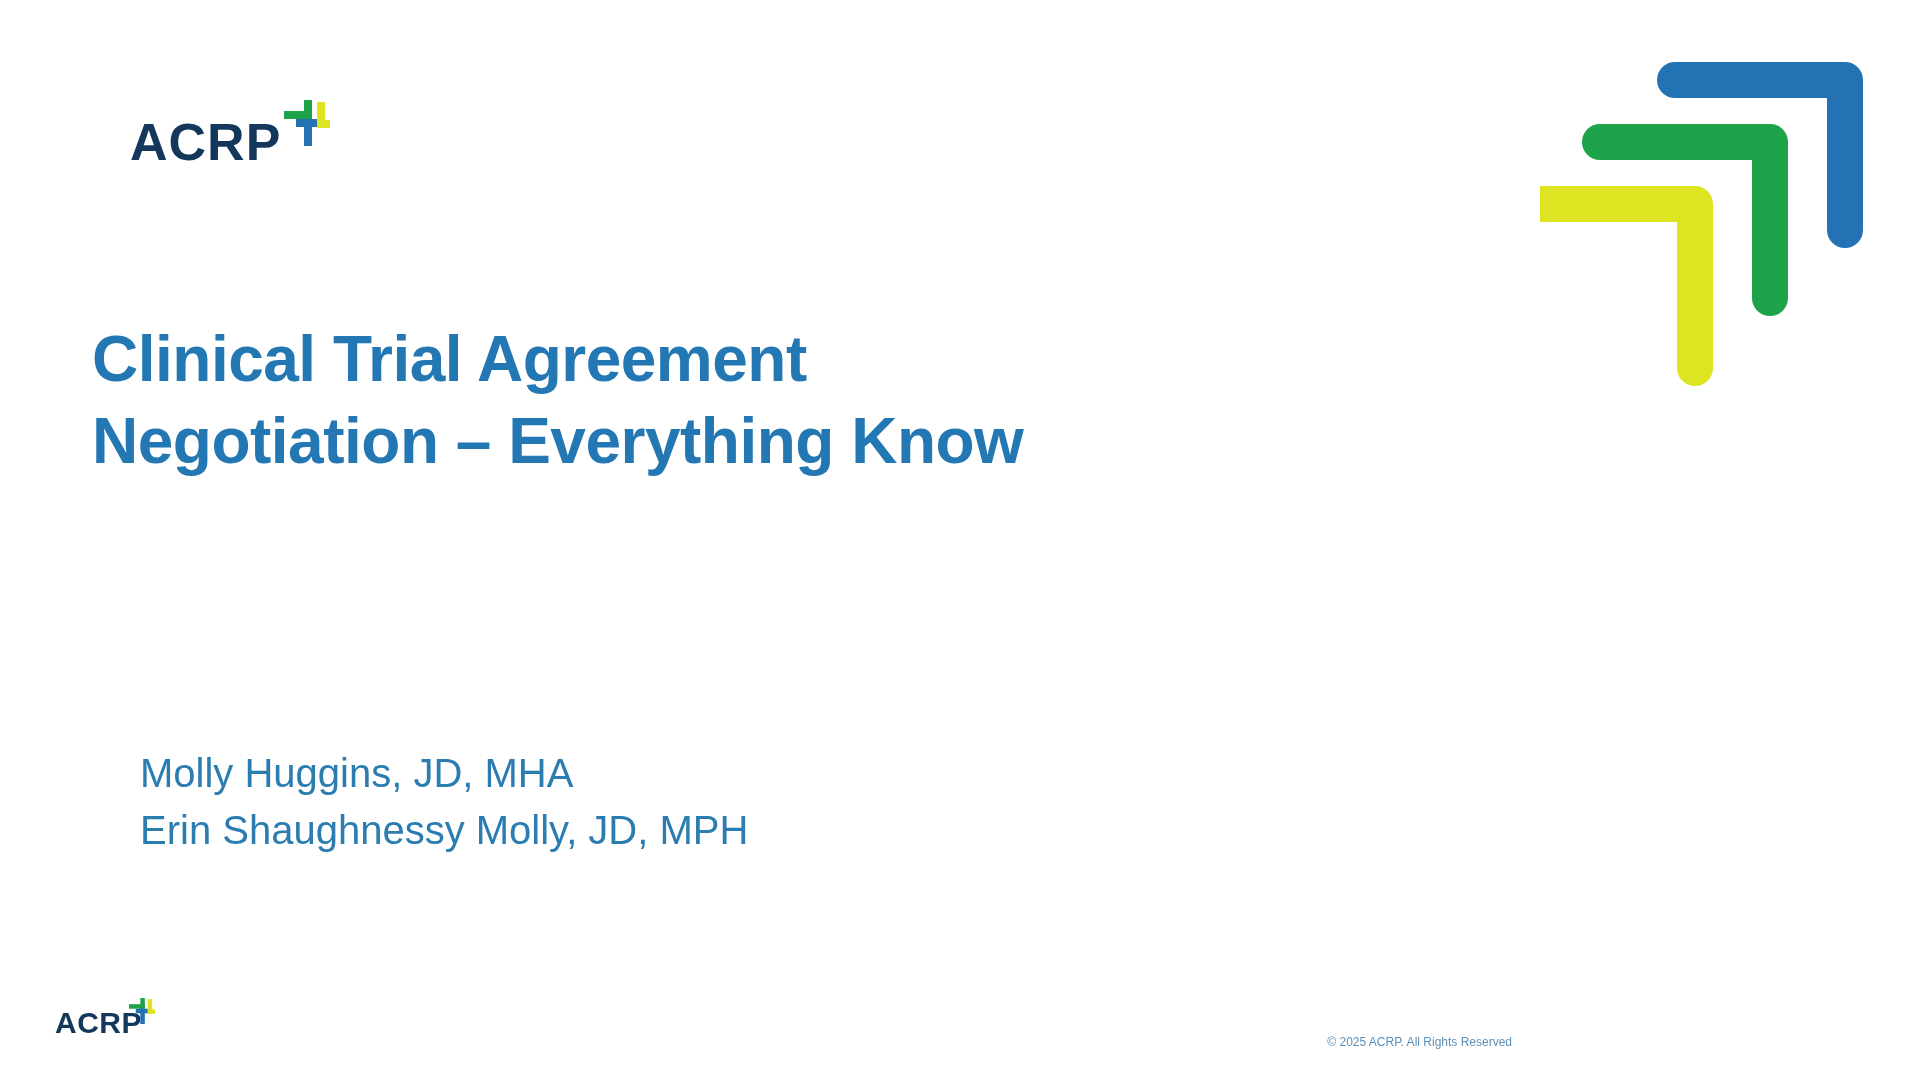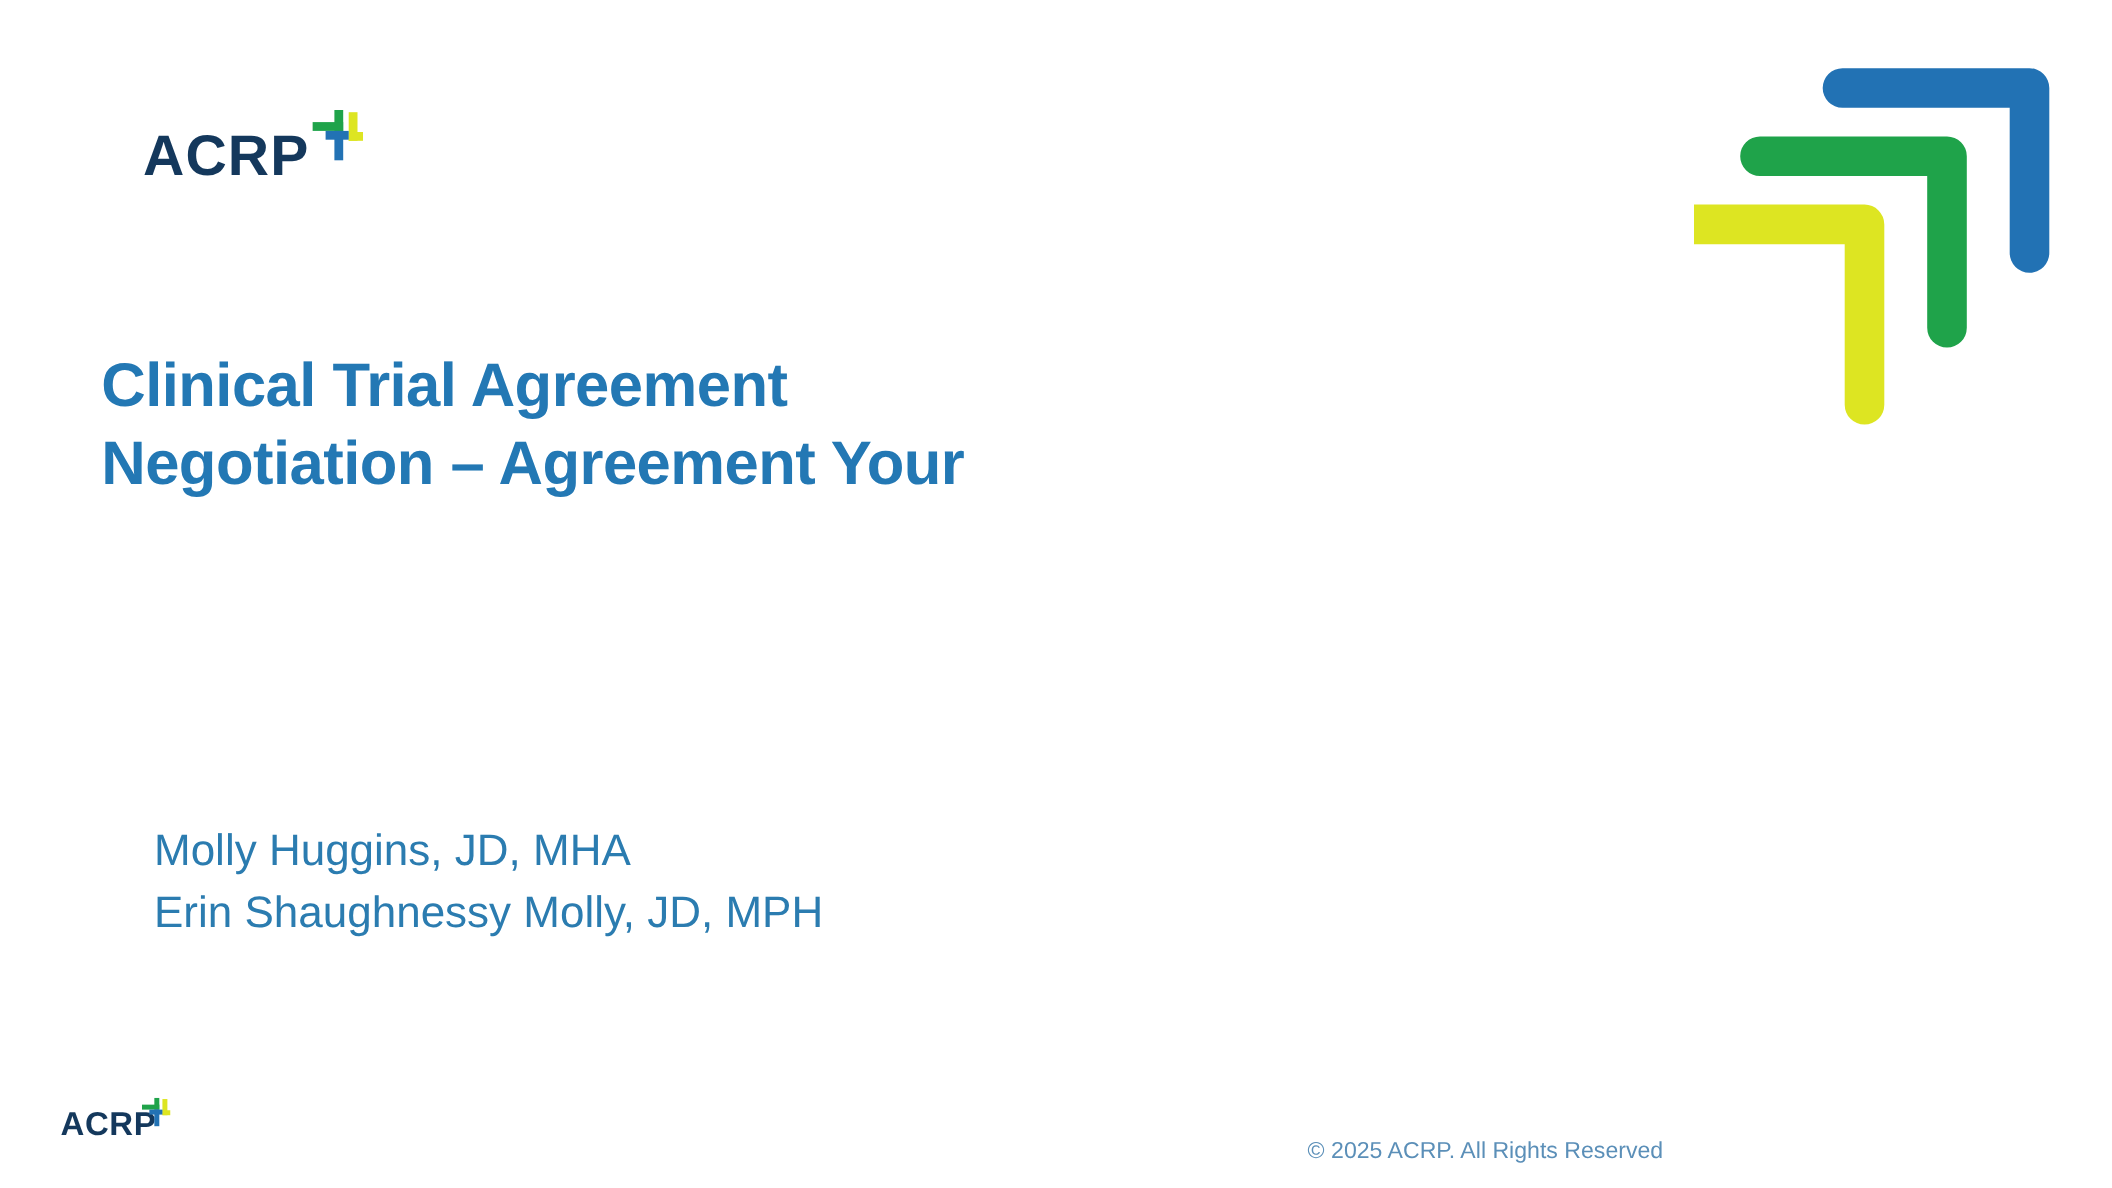--- a/index.html
+++ b/index.html
@@ -75,21 +75,21 @@
 
   
   .title {
     position: absolute;
     left: 92px;
     top: 276px;
     width: 1620px;
     color: #2378b4;
     font-family: "Liberation Sans", sans-serif;
     font-weight: bold;
-    font-size: 56px;
+    font-size: 64px;
     line-height: 1.28;
     letter-spacing: -0.5px;
   }
   .title-line { display: block; white-space: nowrap; }
 
   
   .authors {
     position: absolute;
     left: 140px;
     top: 745px;
@@ -101,21 +101,21 @@
   }
   .author-line { display: block; white-space: nowrap; }
 
   
   .copyright {
     position: absolute;
     right: 28px;
     top: 1035px;
     color: #5b8fb8;
     font-family: "Liberation Sans", sans-serif;
-    font-size: 21px;
+    font-size: 12px;
     white-space: nowrap;
   }
 </style>
 </head>
 <body>
 
 <div class="slide">
 
   <div class="logo-header">
     <div class="logo-word">ACRP</div>
@@ -145,21 +145,21 @@
                A 18 18 0 0 1 212 258 V 120 H 60
                A 18 18 0 0 1 42 102 A 18 18 0 0 1 60 84 Z" fill="#1fa34a"></path>
 
       <path d="M -20 146 H 155 A 18 18 0 0 1 173 164 V 328 A 18 18 0 0 1 155 346
                A 18 18 0 0 1 137 328 V 182 H -20 Z" fill="#dde522"></path>
     </svg>
   </div>
 
   <h1 class="title">
     <span class="title-line">Clinical Trial Agreement</span>
-    <span class="title-line">Negotiation – Agreement Your</span>
+    <span class="title-line">Negotiation – Everything Know</span>
   </h1>
 
   <div class="authors">
     <span class="author-line">Molly Huggins, JD, MHA</span>
     <span class="author-line">Erin Shaughnessy Molly, JD, MPH</span>
   </div>
 
   <div class="logo-footer">
     <div class="logo-word">ACRP</div>
     <div class="logo-mark">

